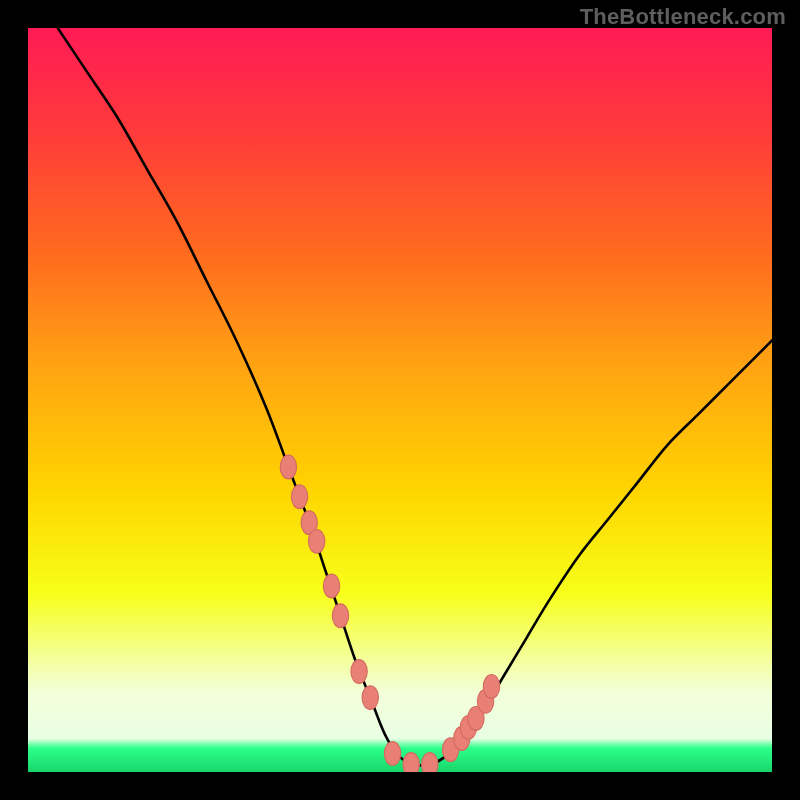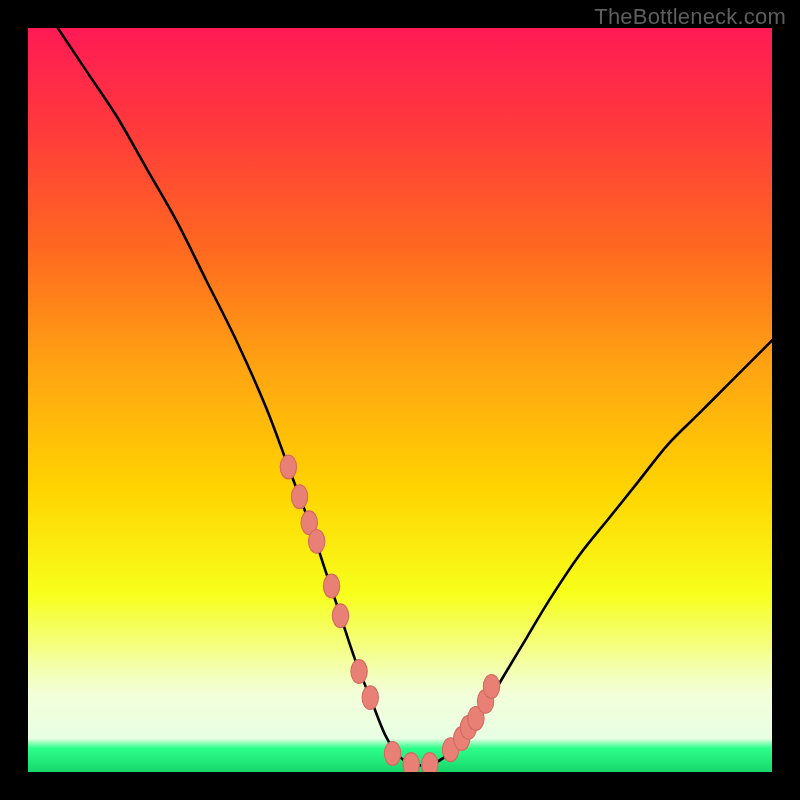--- a/index.html
+++ b/index.html
@@ -18,21 +18,21 @@
     width: 800px;
     height: 800px;
     background: #000;
   }
   .watermark {
     position: absolute;
     top: 4px;
     right: 14px;
     color: #5e5e5e;
     font-size: 22px;
-    font-weight: 400;
+    font-weight: 700;
     letter-spacing: 0.2px;
     user-select: none;
   }
   .plot {
     position: absolute;
     left: 28px;
     top: 28px;
     width: 744px;
     height: 744px;
   }

